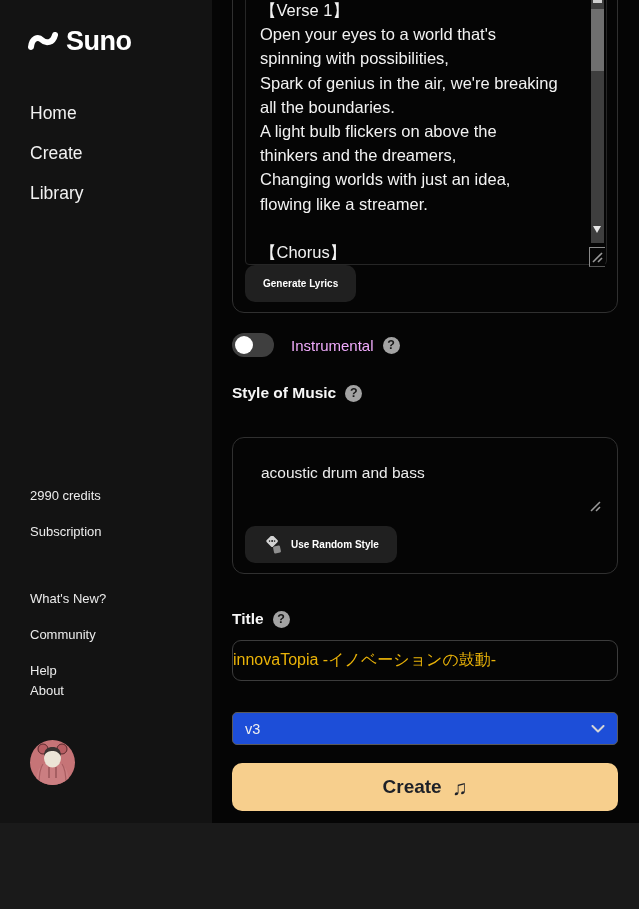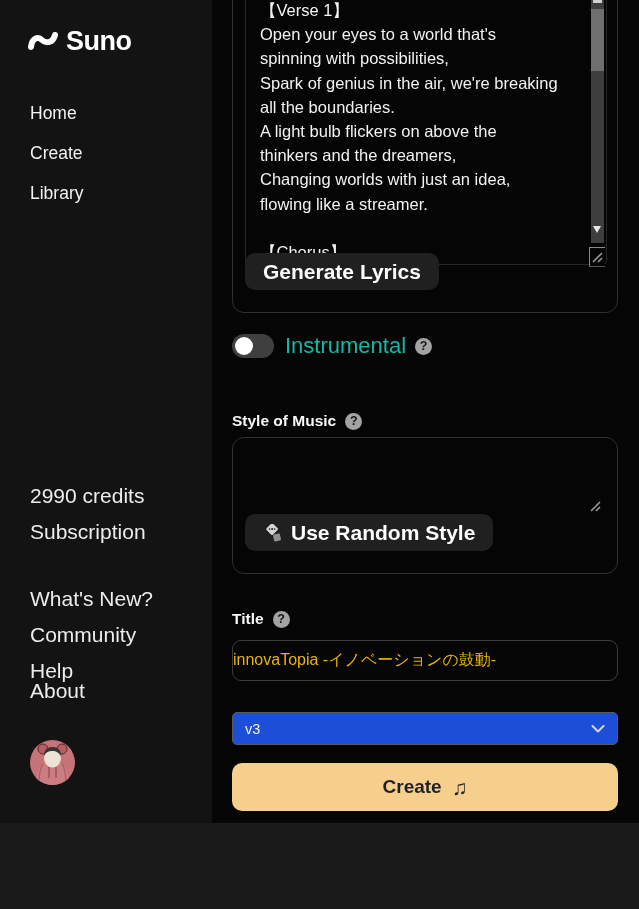--- a/index.html
+++ b/index.html
@@ -12,21 +12,21 @@
   .sidebar{position:absolute;left:0;top:0;width:212px;height:823px;background:#131313;}
   .main{position:absolute;left:212px;top:0;width:482px;height:823px;background:#050505;}
   .bottombar{position:absolute;left:0;top:823px;width:639px;height:86px;background:#1a1a1a;}
 
   
   .logo{position:absolute;left:28px;top:26px;display:flex;align-items:center;gap:8px;cursor:pointer;}
   .logo-text{font-size:27px;font-weight:700;color:#ffffff;letter-spacing:-0.5px;}
   .nav-item{position:absolute;left:30px;height:22px;line-height:22px;font-size:17.5px;font-weight:500;color:#f2f2f2;cursor:pointer;display:flex;align-items:center;gap:12px;text-align:right;}
   .beta-badge{display:inline-block;height:19px;line-height:19px;padding:0 11px;border-radius:10px;
     background:linear-gradient(90deg,#e4344f,#9b2fe0);color:#fff;font-size:10px;font-weight:800;letter-spacing:0.6px;}
-  .side-text{position:absolute;left:30px;height:20px;line-height:20px;font-size:21px;color:#ececec;cursor:pointer;}
+  .side-text{position:absolute;left:30px;height:20px;line-height:20px;font-size:13px;color:#ececec;cursor:pointer;}
   .avatar{position:absolute;left:30px;top:740px;width:45px;height:45px;border-radius:50%;cursor:pointer;display:block;}
 
   
   .card{position:absolute;left:20px;width:386px;background:#050505;border:1px solid #303030;border-radius:12px;box-sizing:border-box;}
   .card-lyrics{top:-26px;height:339px;}
   .card-style{top:437px;height:137px;}
 
   textarea{font-family:inherit;}
   .lyrics-ta{position:absolute;left:12px;top:10px;width:362px;height:280px;box-sizing:border-box;
     padding:12px 48px 12px 14px;background:transparent;border:1px solid #262626;border-radius:4px;
@@ -37,35 +37,35 @@
 
   
   .sb-track{position:absolute;right:13px;top:2px;width:13px;height:266px;background:#3e3e3e;}
   .sb-up-sliver{position:absolute;left:2px;top:23px;width:9px;height:3px;background:#cfcfcf;}
   .sb-thumb{position:absolute;left:0;top:32px;width:13px;height:62px;background:#6f6f6f;cursor:pointer;}
   .sb-down{position:absolute;left:2px;top:249px;width:0;height:0;border-left:4.5px solid transparent;border-right:4.5px solid transparent;border-top:7px solid #e8e8e8;cursor:pointer;}
   .grip-lyrics{position:absolute;right:12px;top:272px;width:15px;height:18px;background:#060606;
     border-left:1px solid #8a8a8a;border-top:1px solid #8a8a8a;border-bottom:1px solid #555;cursor:nwse-resize;}
   .grip-style{position:absolute;right:14px;top:62px;width:14px;height:14px;cursor:nwse-resize;}
 
-  .dark-btn{position:absolute;left:12px;bottom:22px;height:37px;padding:0 18px;border:none;border-radius:10px;
-    background:#202020;color:#ffffff;font-weight:700;font-size:21px;font-family:inherit;cursor:pointer;
+  .dark-btn{position:absolute;left:12px;bottom:10px;height:37px;padding:0 18px;border:none;border-radius:10px;
+    background:#202020;color:#ffffff;font-weight:700;font-size:10px;font-family:inherit;cursor:pointer;
     display:inline-flex;align-items:center;gap:9px;}
 
   
   .row-instrumental{position:absolute;left:20px;top:333px;display:flex;align-items:center;}
   .toggle{width:42px;height:24px;border-radius:12px;background:#3f3f3f;position:relative;cursor:pointer;}
   .toggle-knob{position:absolute;left:3px;top:3px;width:18px;height:18px;border-radius:50%;background:#ffffff;}
-  .instr-label{margin-left:11px;font-size:22px;color:#14b8a6;}
+  .instr-label{margin-left:17px;font-size:15px;color:#f0abfc;}
   .help{width:17px;height:17px;border-radius:50%;background:#a3a3a3;color:#161616;font-size:12.5px;font-weight:700;
     display:inline-flex;align-items:center;justify-content:center;cursor:pointer;flex:0 0 auto;}
   .row-instrumental .help{margin-left:9px;}
 
   .label-row{position:absolute;left:20px;display:flex;align-items:center;gap:9px;color:#f7f7f7;font-size:15.5px;font-weight:600;}
-  .label-style{top:412px;align-items:center;}
+  .label-style{top:384px;align-items:center;}
   .label-title{top:610px;}
 
   .title-input{position:absolute;left:20px;top:640px;width:386px;height:41px;box-sizing:border-box;
     background:#050505;border:1px solid #3c3c3c;border-radius:9px;padding:0 0;
     color:#eab308;font-size:16px;font-family:inherit;outline:none;}
 
   .version-select{position:absolute;left:20px;top:712px;width:386px;height:33px;box-sizing:border-box;
     background:#1d4ed8;border:1px solid #5a5a5a;border-radius:5px;display:flex;align-items:center;
     padding:0 12px;color:#f0f0f0;font-size:14.5px;cursor:pointer;}
   .version-select .chev{margin-left:auto;}
@@ -161,20 +161,21 @@
     <span class="instr-label">Instrumental</span>
     <span class="help">?</span>
   </div>
 
   <div class="label-row label-style">
     <span>Style of Music</span>
     <span class="help">?</span>
   </div>
 
   <section class="card card-style">
+    <textarea class="style-ta" spellcheck="false" style="">acoustic drum and bass</textarea>
     <div class="grip-style">
       <svg width="14" height="14" viewBox="0 0 14 14">
         <line x1="2" y1="11" x2="11" y2="2" stroke="#9a9a9a" stroke-width="1.5"></line>
         <line x1="7" y1="11" x2="11" y2="7" stroke="#9a9a9a" stroke-width="1.5"></line>
       </svg>
     </div>
     <button class="dark-btn">
       <span style="display:inline-flex;">
         <svg width="19" height="18" viewBox="0 0 19 18">
           <rect x="4.6" y="0.6" width="9" height="9" rx="1.5" fill="#d4d4d4" transform="rotate(45 9.1 5.1)"></rect>

